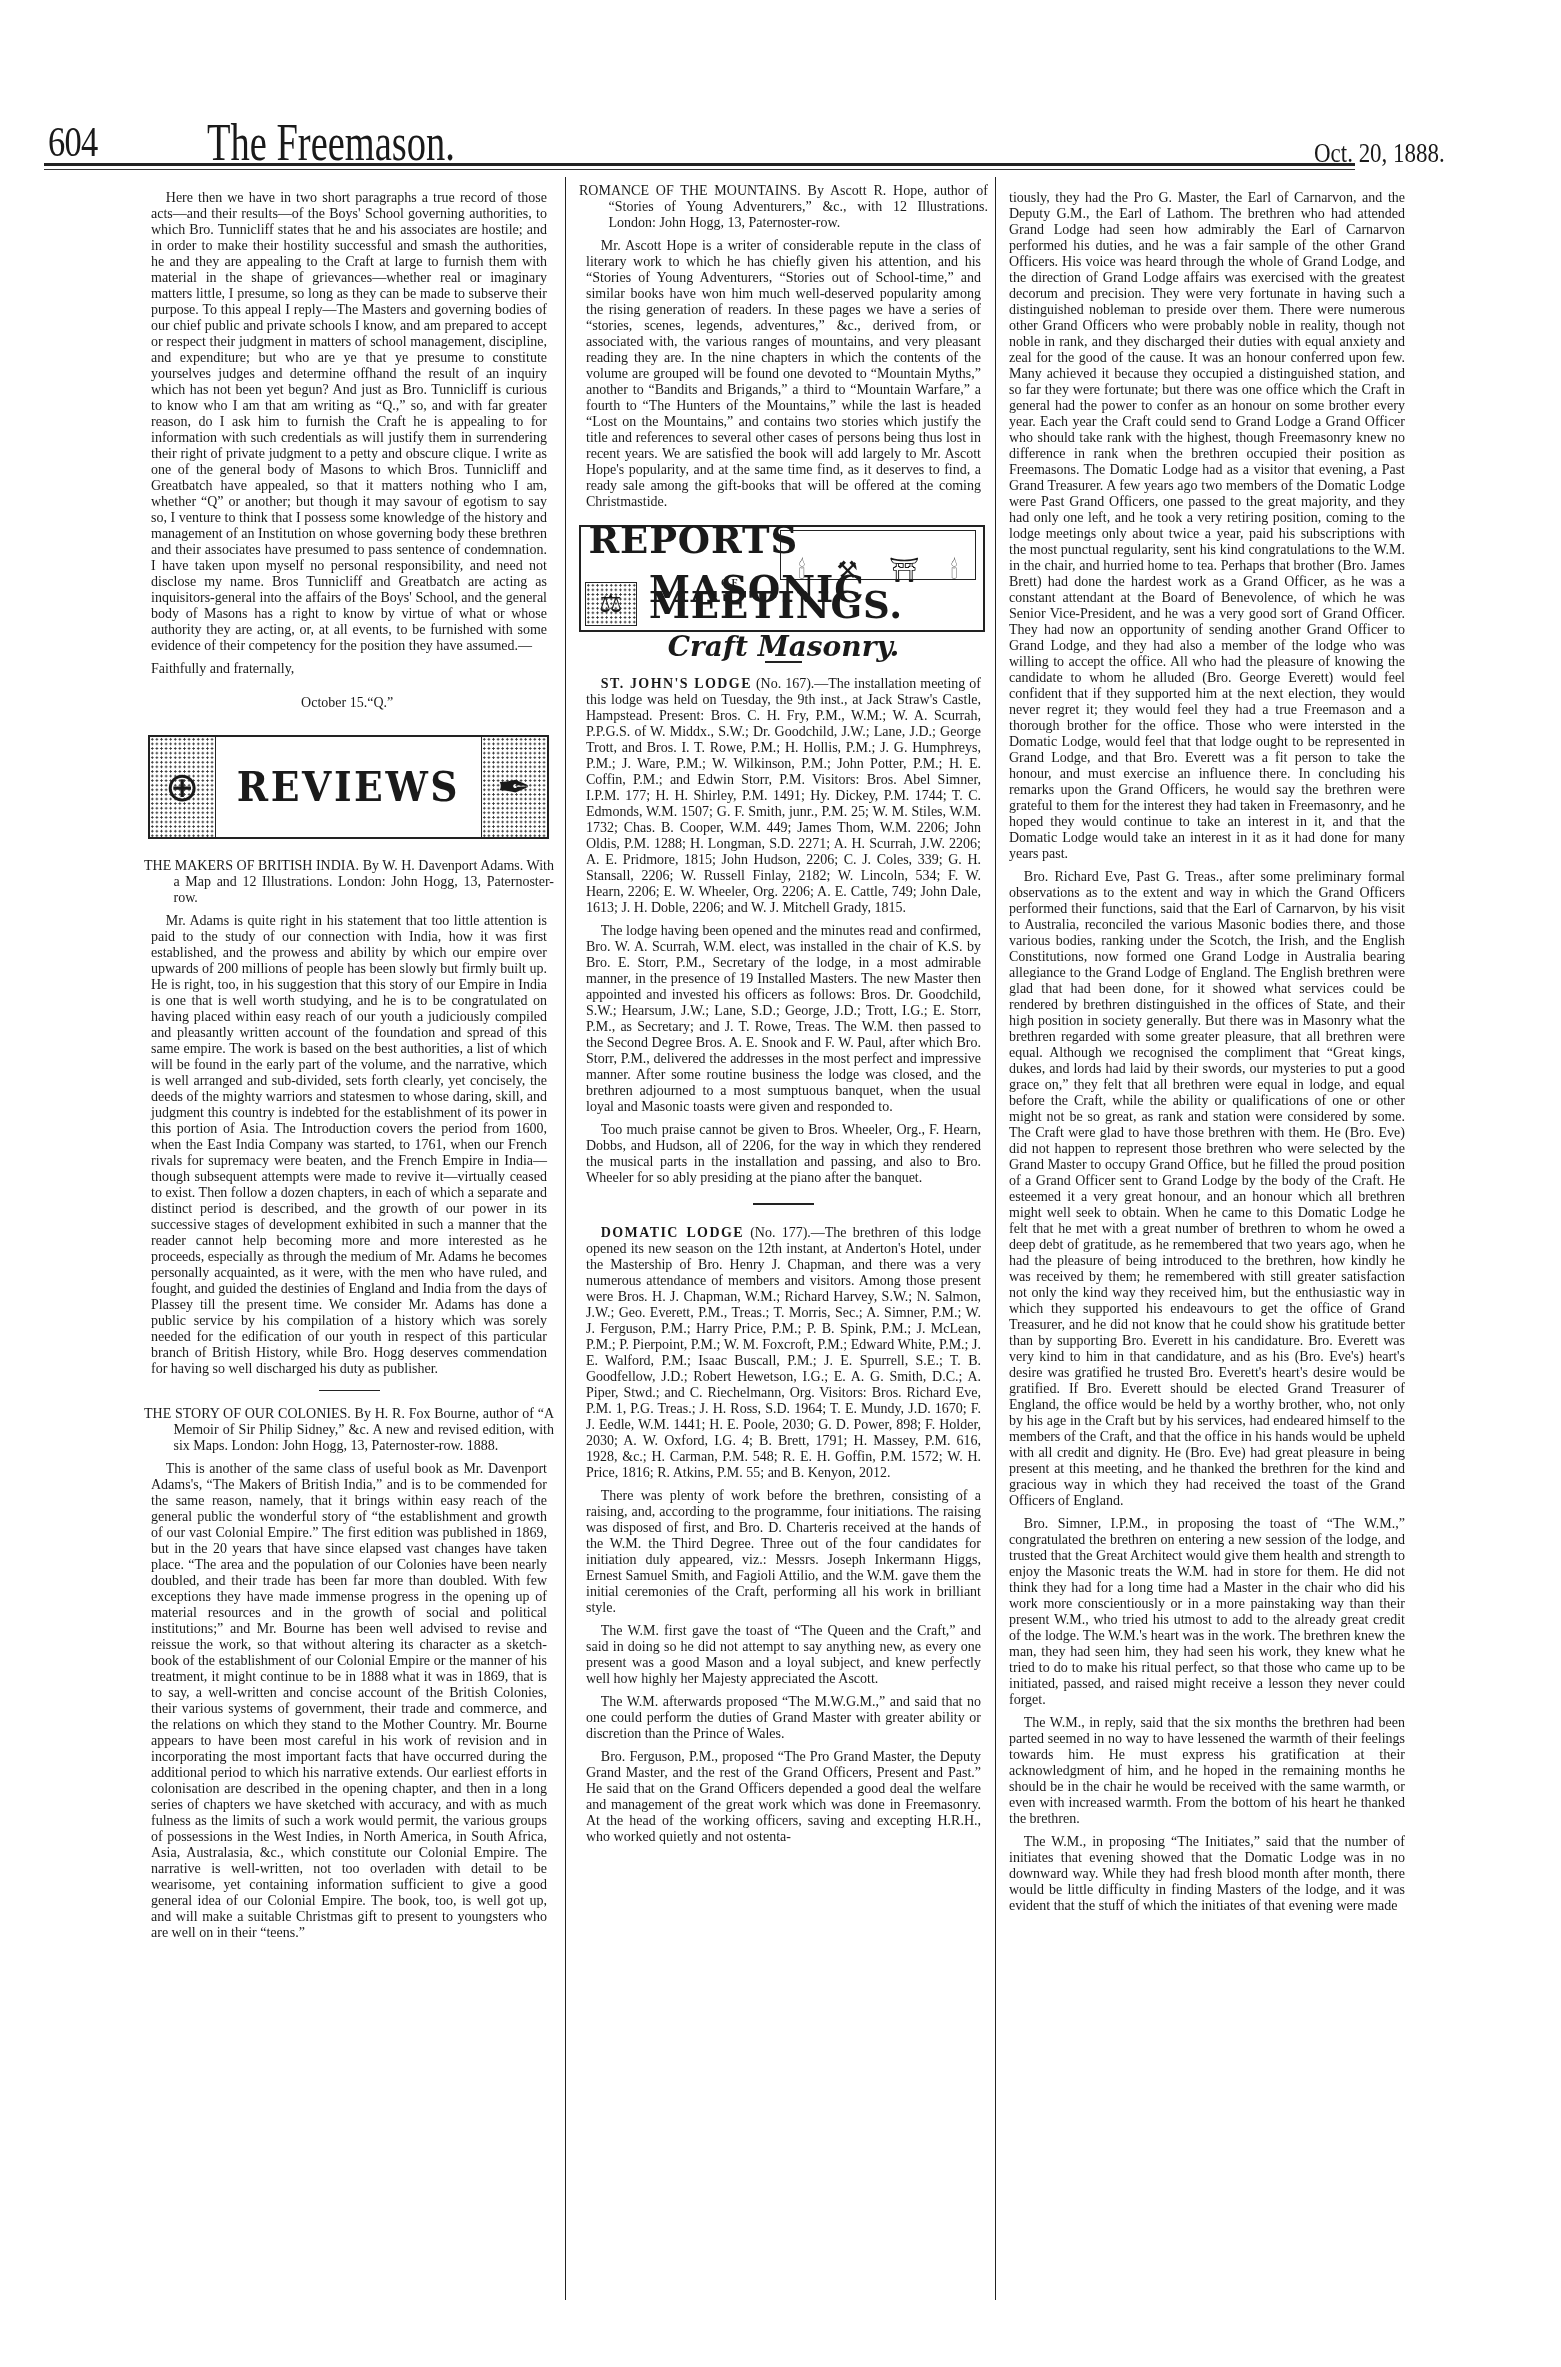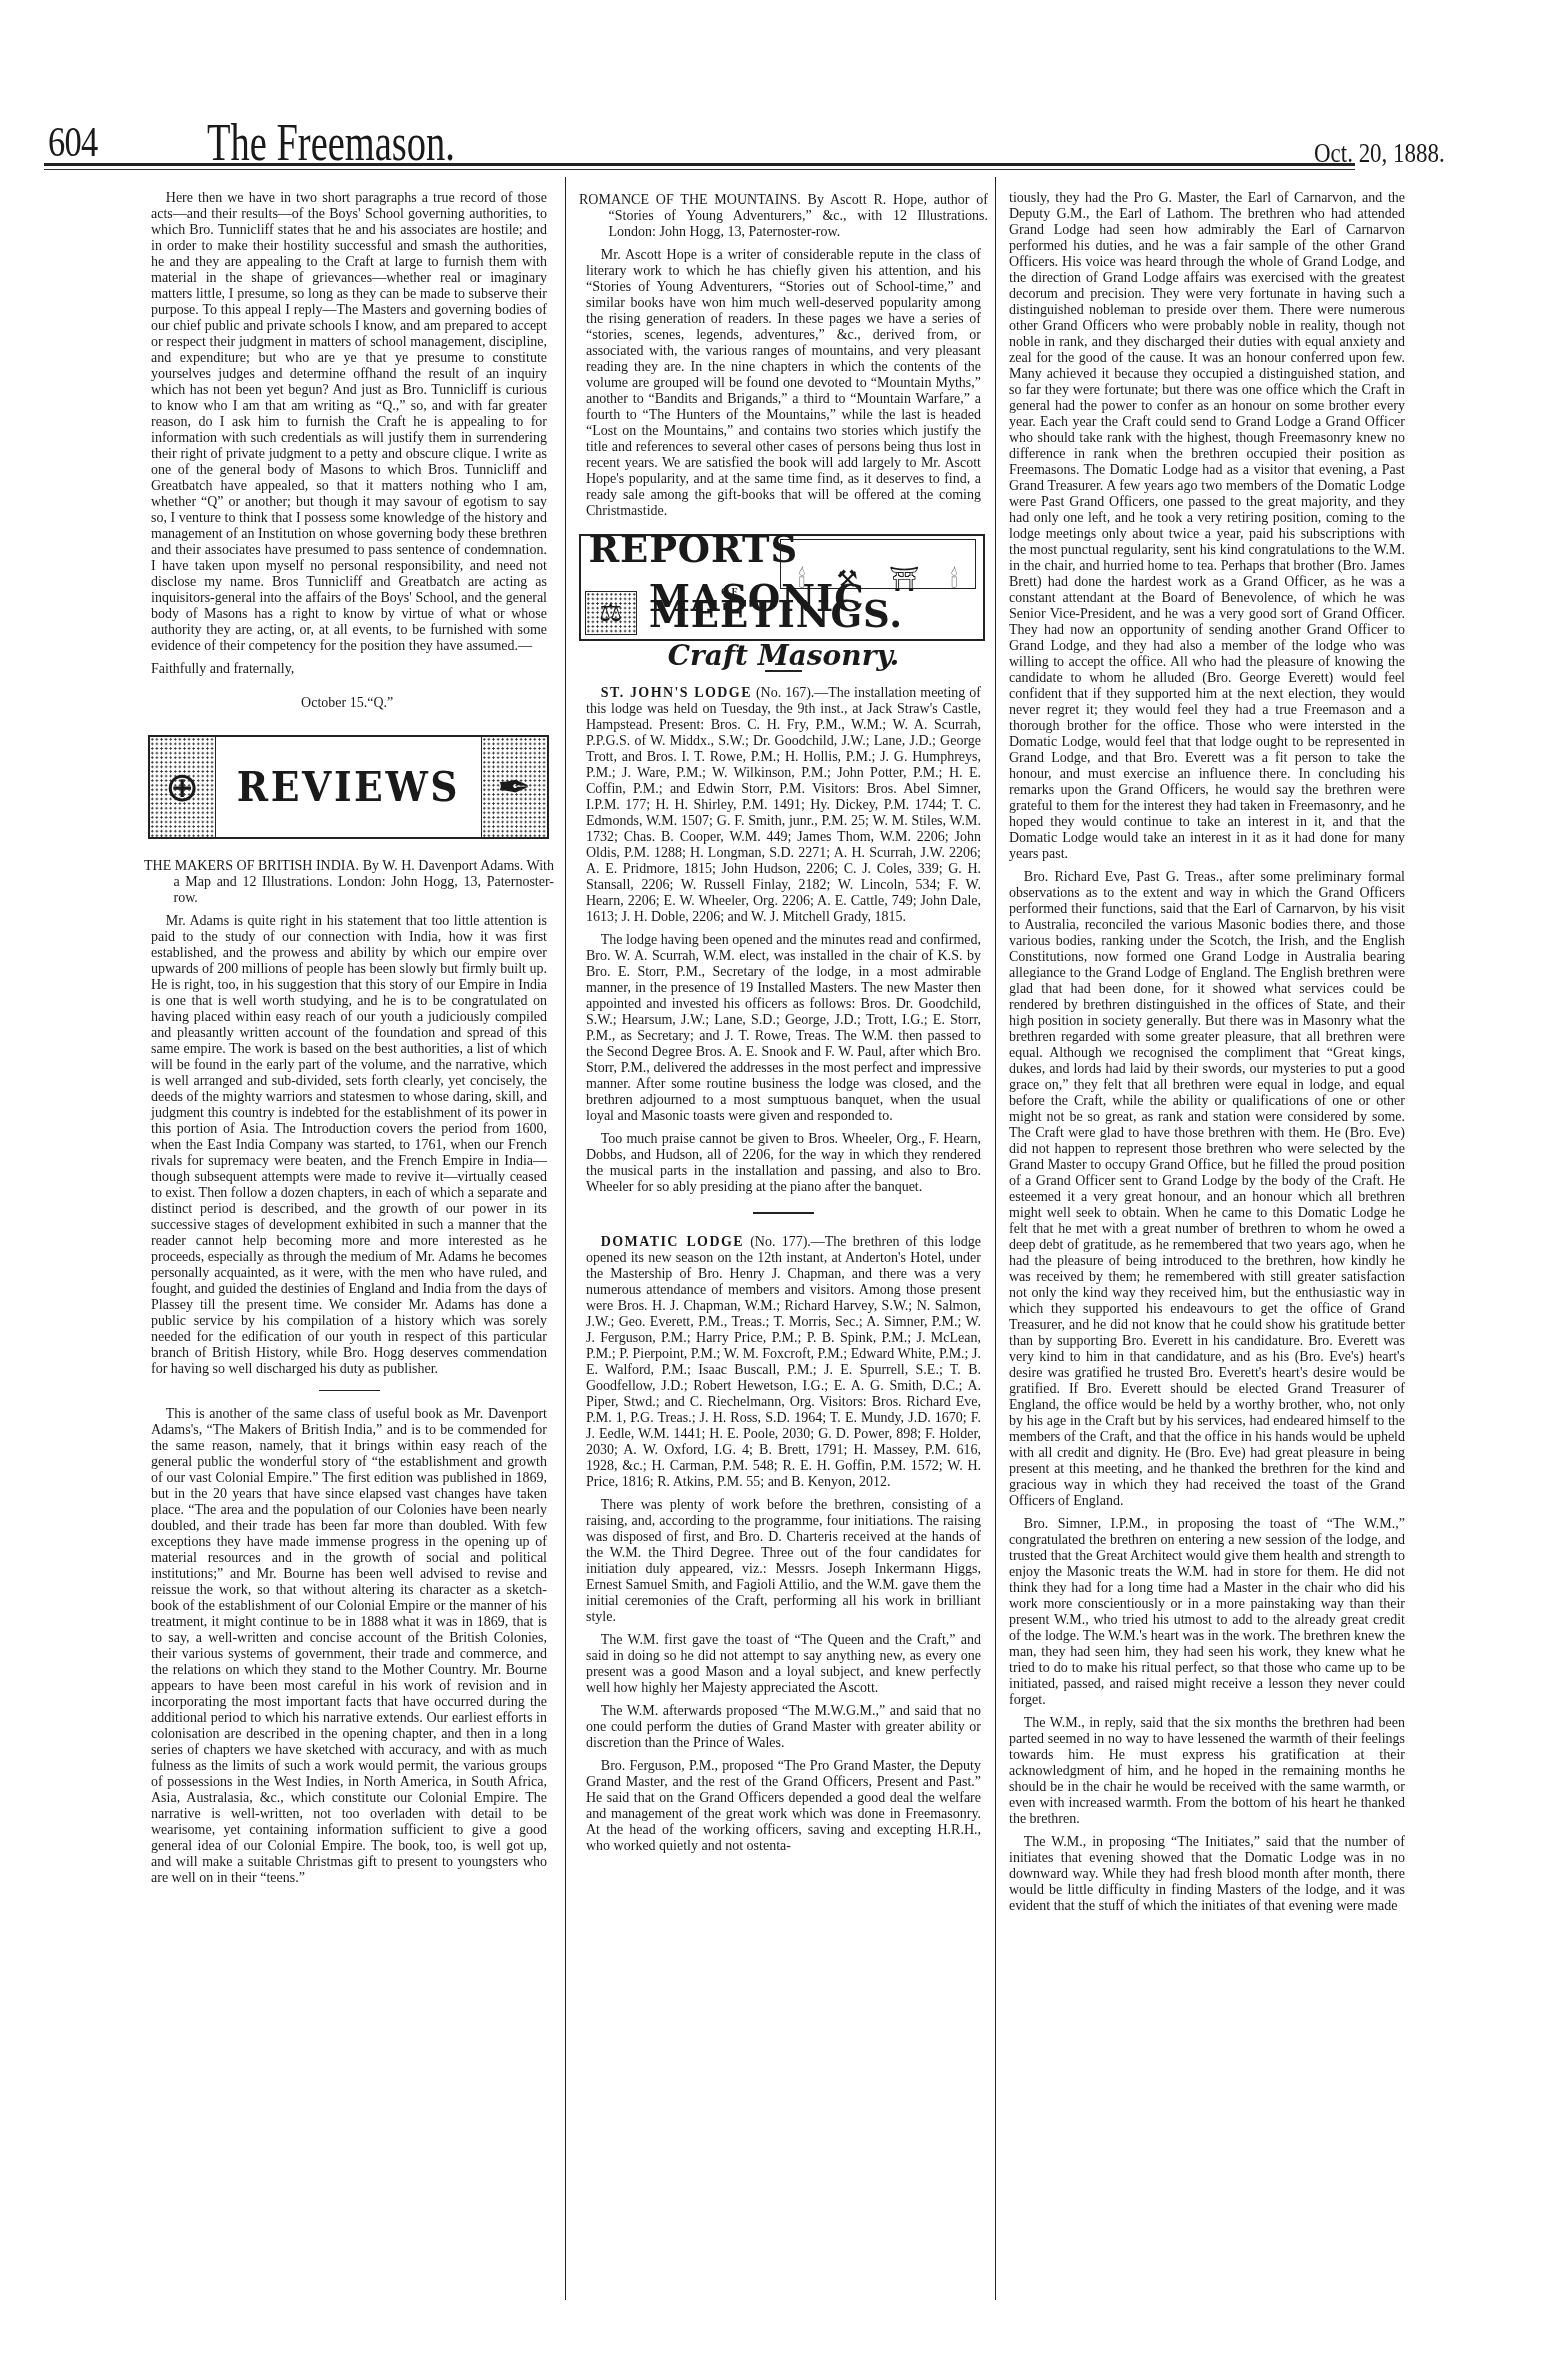--- a/index.html
+++ b/index.html
@@ -71,25 +71,29 @@
   </div>
 
   <div class="hang">
     <span>THE MAKERS OF BRITISH INDIA.</span>
     <span>By W. H. Davenport Adams. With a Map and 12 Illustrations. London: John Hogg, 13, Paternoster-row.</span>
   </div>
   <p>Mr. Adams is quite right in his statement that too little attention is paid to the study of our connection with India, how it was first established, and the prowess and ability by which our empire over upwards of 200 millions of people has been slowly but firmly built up. He is right, too, in his suggestion that this story of our Empire in India is one that is well worth studying, and he is to be congratulated on having placed within easy reach of our youth a judiciously compiled and pleasantly written account of the foundation and spread of this same empire. The work is based on the best authorities, a list of which will be found in the early part of the volume, and the narrative, which is well arranged and sub-divided, sets forth clearly, yet concisely, the deeds of the mighty warriors and statesmen to whose daring, skill, and judgment this country is indebted for the establishment of its power in this portion of Asia. The Introduction covers the period from 1600, when the East India Company was started, to 1761, when our French rivals for supremacy were beaten, and the French Empire in India—though subsequent attempts were made to revive it—virtually ceased to exist. Then follow a dozen chapters, in each of which a separate and distinct period is described, and the growth of our power in its successive stages of development exhibited in such a manner that the reader cannot help becoming more and more interested as he proceeds, especially as through the medium of Mr. Adams he becomes personally acquainted, as it were, with the men who have ruled, and fought, and guided the destinies of England and India from the days of Plassey till the present time. We consider Mr. Adams has done a public service by his compilation of a history which was sorely needed for the edification of our youth in respect of this particular branch of British History, while Bro. Hogg deserves commendation for having so well discharged his duty as publisher.</p>
 
   <div class="smallrule"></div>
 
+  <div class="hang">
+    <span>THE STORY OF OUR COLONIES.</span>
+    <span>By H. R. Fox Bourne, author of “A Memoir of Sir Philip Sidney,” &amp;c. A new and revised edition, with six Maps. London: John Hogg, 13, Paternoster-row. 1888.</span>
+  </div>
   <p>This is another of the same class of useful book as Mr. Davenport Adams's, “The Makers of British India,” and is to be commended for the same reason, namely, that it brings within easy reach of the general public the wonderful story of “the establishment and growth of our vast Colonial Empire.” The first edition was published in 1869, but in the 20 years that have since elapsed vast changes have taken place. “The area and the population of our Colonies have been nearly doubled, and their trade has been far more than doubled. With few exceptions they have made immense progress in the opening up of material resources and in the growth of social and political institutions;” and Mr. Bourne has been well advised to revise and reissue the work, so that without altering its character as a sketch-book of the establishment of our Colonial Empire or the manner of his treatment, it might continue to be in 1888 what it was in 1869, that is to say, a well-written and concise account of the British Colonies, their various systems of government, their trade and commerce, and the relations on which they stand to the Mother Country. Mr. Bourne appears to have been most careful in his work of revision and in incorporating the most important facts that have occurred during the additional period to which his narrative extends. Our earliest efforts in colonisation are described in the opening chapter, and then in a long series of chapters we have sketched with accuracy, and with as much fulness as the limits of such a work would permit, the various groups of possessions in the West Indies, in North America, in South Africa, Asia, Australasia, &amp;c., which constitute our Colonial Empire. The narrative is well-written, not too overladen with detail to be wearisome, yet containing information sufficient to give a good general idea of our Colonial Empire. The book, too, is well got up, and will make a suitable Christmas gift to present to youngsters who are well on in their “teens.”</p>
 </div>
 
 <div class="col col2">
-  <div class="hang" style="margin-top:9px">
+  <div class="hang" style="margin-top:0">
     <span>ROMANCE OF THE MOUNTAINS.</span>
     <span>By Ascott R. Hope, author of “Stories of Young Adventurers,” &amp;c., with 12 Illustrations. London: John Hogg, 13, Paternoster-row.</span>
   </div>
   <p>Mr. Ascott Hope is a writer of considerable repute in the class of literary work to which he has chiefly given his attention, and his “Stories of Young Adventurers, “Stories out of School-time,” and similar books have won him much well-deserved popularity among the rising generation of readers. In these pages we have a series of “stories, scenes, legends, adventures,” &amp;c., derived from, or associated with, the various ranges of mountains, and very pleasant reading they are. In the nine chapters in which the contents of the volume are grouped will be found one devoted to “Mountain Myths,” another to “Bandits and Brigands,” a third to “Mountain Warfare,” a fourth to “The Hunters of the Mountains,” while the last is headed “Lost on the Mountains,” and contains two stories which justify the title and references to several other cases of persons being thus lost in recent years. We are satisfied the book will add largely to Mr. Ascott Hope's popularity, and at the same time find, as it deserves to find, a ready sale among the gift-books that will be offered at the coming Christmastide.</p>
 
   <div class="banner reports-banner">
     <div class="rp-top">REPORTS</div>
     <div class="rp-scene">
       <span>🕯</span>
       <span>⚒</span>

